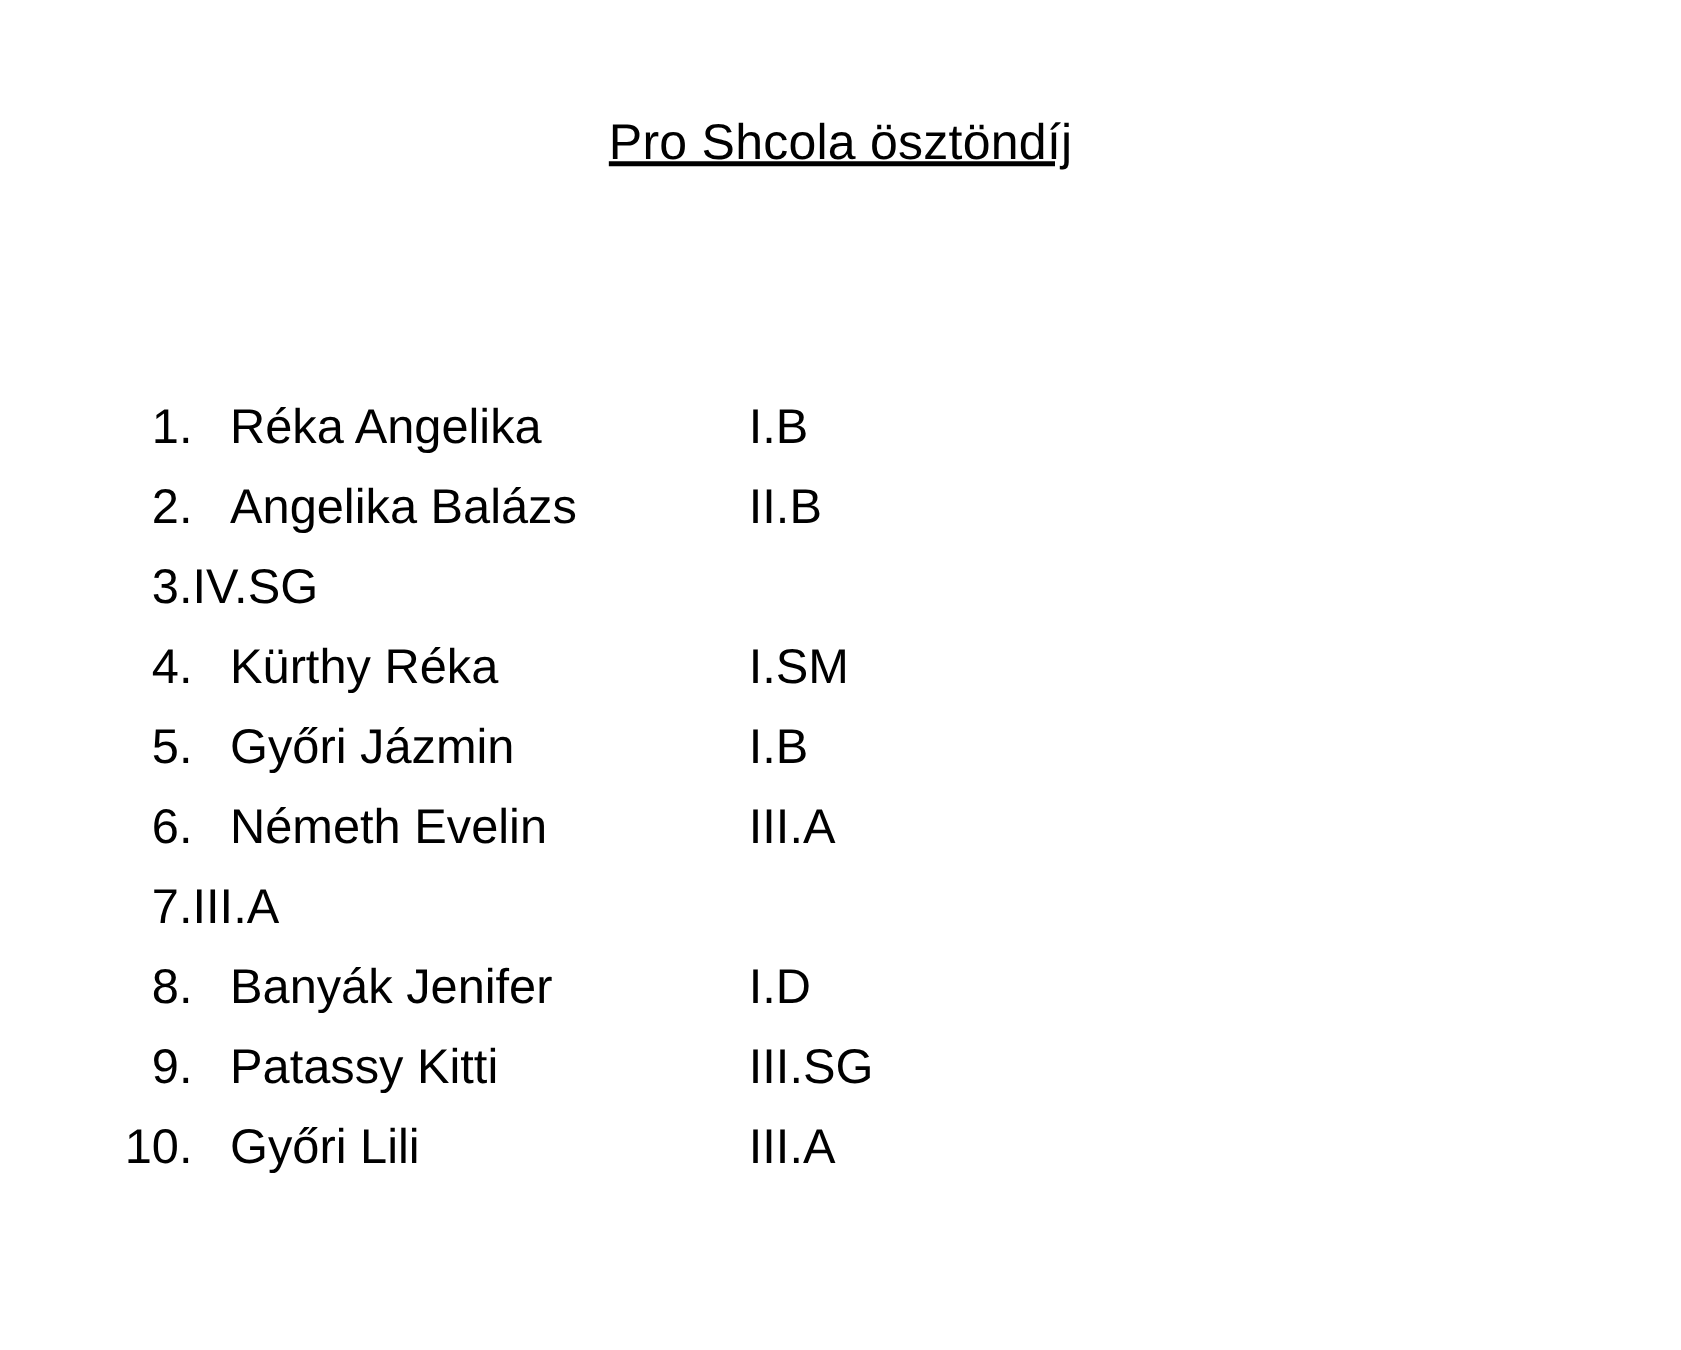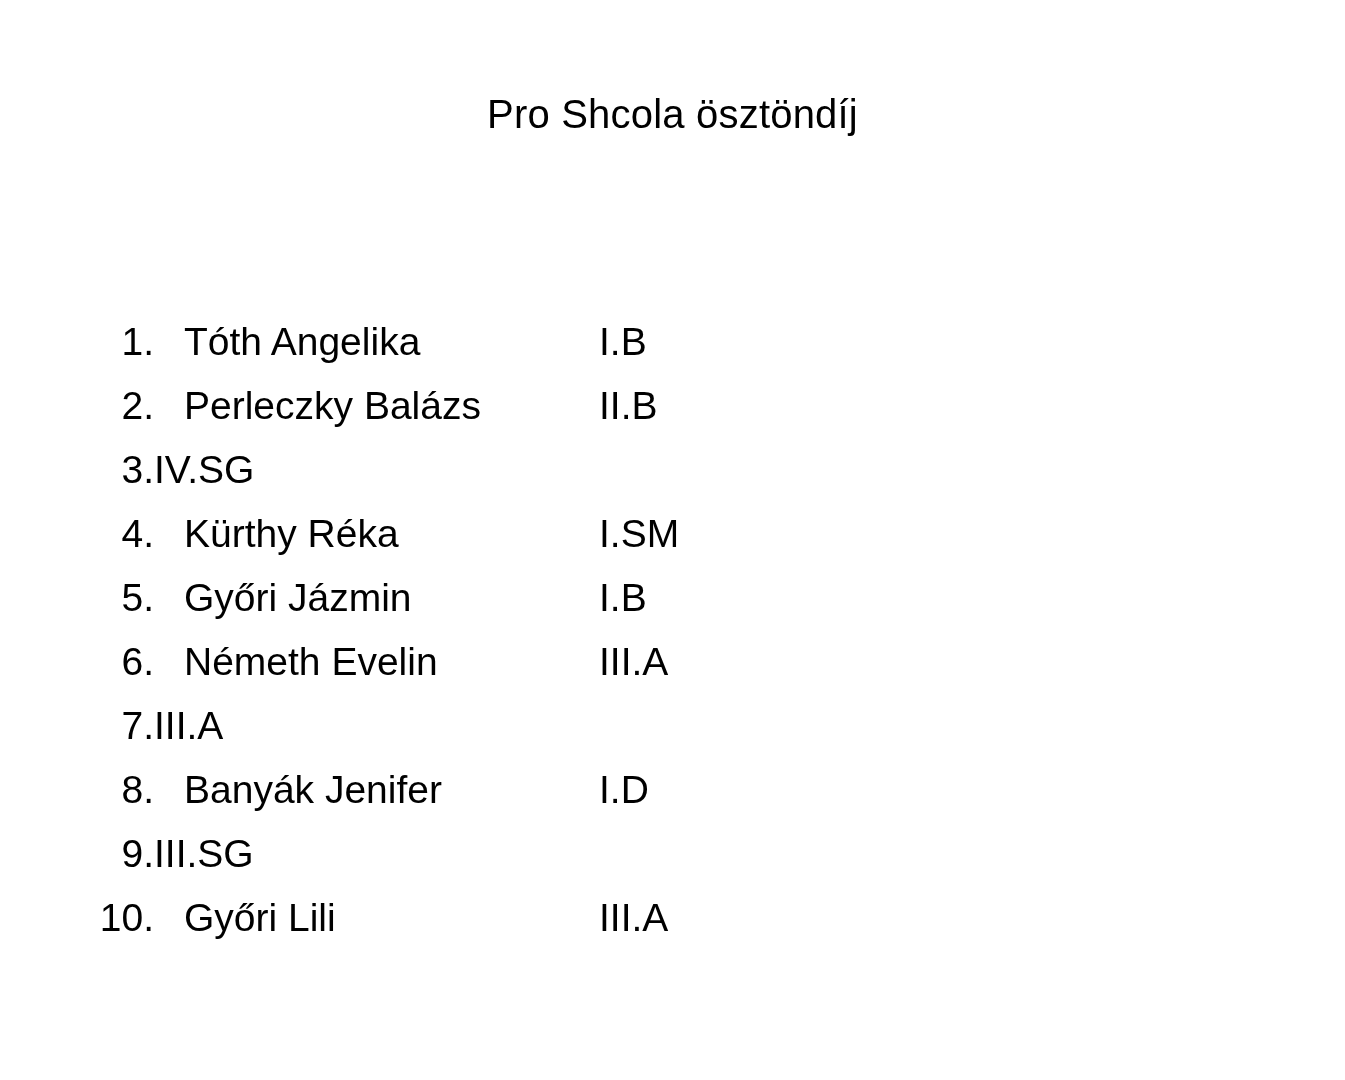--- a/index.html
+++ b/index.html
@@ -15,20 +15,21 @@
     overflow: hidden;
     position: relative;
   }
 
   .page {
     width: 1345px;
     height: 856px;
     box-sizing: border-box;
     padding: 0;
     position: relative;
+    text-decoration: underline;
   }
 
   .title-block {
     text-align: center;
     padding-top: 88px;
     line-height: 1.30;
   }
   .title-line {
     font-size: 40px;
     font-weight: 400;
@@ -73,26 +74,26 @@
 
 <div class="page">
 
   <div class="title-block">
     <div class="title-line">Pro Shcola ösztöndíj</div>
   </div>
 
   <ol class="list">
     <li class="row">
       <span class="rank">1.</span>
-      <span class="name">Tóth Angelika</span>
+      <span class="name">Réka Angelika</span>
       <span class="klass">I.B</span>
     </li>
     <li class="row">
       <span class="rank">2.</span>
-      <span class="name">Perleczky Balázs</span>
+      <span class="name">Angelika Balázs</span>
       <span class="klass">II.B</span>
     </li>
     <li class="row">
       <span class="rank">3.</span>
       <span class="klass">IV.SG</span>
     </li>
     <li class="row">
       <span class="rank">4.</span>
       <span class="name">Kürthy Réka</span>
       <span class="klass">I.SM</span>
@@ -111,20 +112,21 @@
       <span class="rank">7.</span>
       <span class="klass">III.A</span>
     </li>
     <li class="row">
       <span class="rank">8.</span>
       <span class="name">Banyák Jenifer</span>
       <span class="klass">I.D</span>
     </li>
     <li class="row">
       <span class="rank">9.</span>
+      <span class="name">Patassy Kitti</span>
       <span class="klass">III.SG</span>
     </li>
     <li class="row">
       <span class="rank">10.</span>
       <span class="name">Győri Lili</span>
       <span class="klass">III.A</span>
     </li>
   </ol>
 
 </div>

